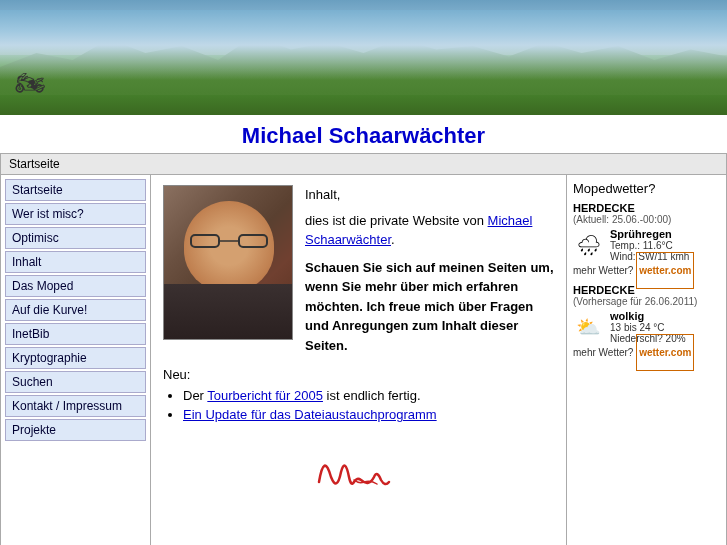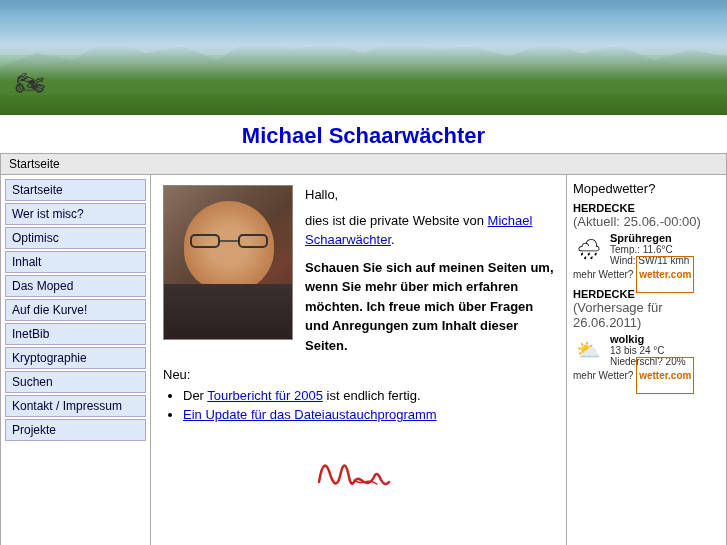--- a/index.html
+++ b/index.html
@@ -107,21 +107,21 @@
     }
     .weather-section {
       margin-bottom: 8px;
     }
     .weather-location {
       font-weight: bold;
       font-size: 11px;
       color: #000;
     }
     .weather-date {
-      font-size: 13px;
+      font-size: 10px;
       color: #555;
     }
     .weather-row {
       display: flex;
       align-items: center;
       margin: 3px 0;
     }
     .weather-icon-box {
       width: 32px;
       height: 32px;
@@ -263,21 +263,21 @@
         <div class="photo-face"></div>
         <svg class="photo-glasses" viewBox="0 0 80 18" xmlns="http://www.w3.org/2000/svg">
           <rect x="2" y="4" width="28" height="12" rx="4" fill="none" stroke="#333" stroke-width="2"></rect>
           <rect x="50" y="4" width="28" height="12" rx="4" fill="none" stroke="#333" stroke-width="2"></rect>
           <line x1="30" y1="10" x2="50" y2="10" stroke="#333" stroke-width="1.5"></line>
         </svg>
         <div class="photo-body"></div>
       </div>
 
       <div id="intro-text">
-        <p style="margin-bottom:6px;">Hallo,</p>
+        <p style="margin-bottom:6px;">Inhalt,</p>
         <p>
           <span>dies ist die private Website von </span><a href="#"><span>Michael Schaarwächter</span></a><span>.</span>
         </p>
         <p style="margin-top:8px;font-weight:bold;">Schauen Sie sich auf meinen Seiten um, wenn Sie mehr über mich erfahren möchten. Ich freue mich über Fragen und Anregungen zum Inhalt dieser Seiten.</p>
       </div>
     </div>
 
     <div id="news-section">
       <h4>Neu:</h4>
       <ul>

